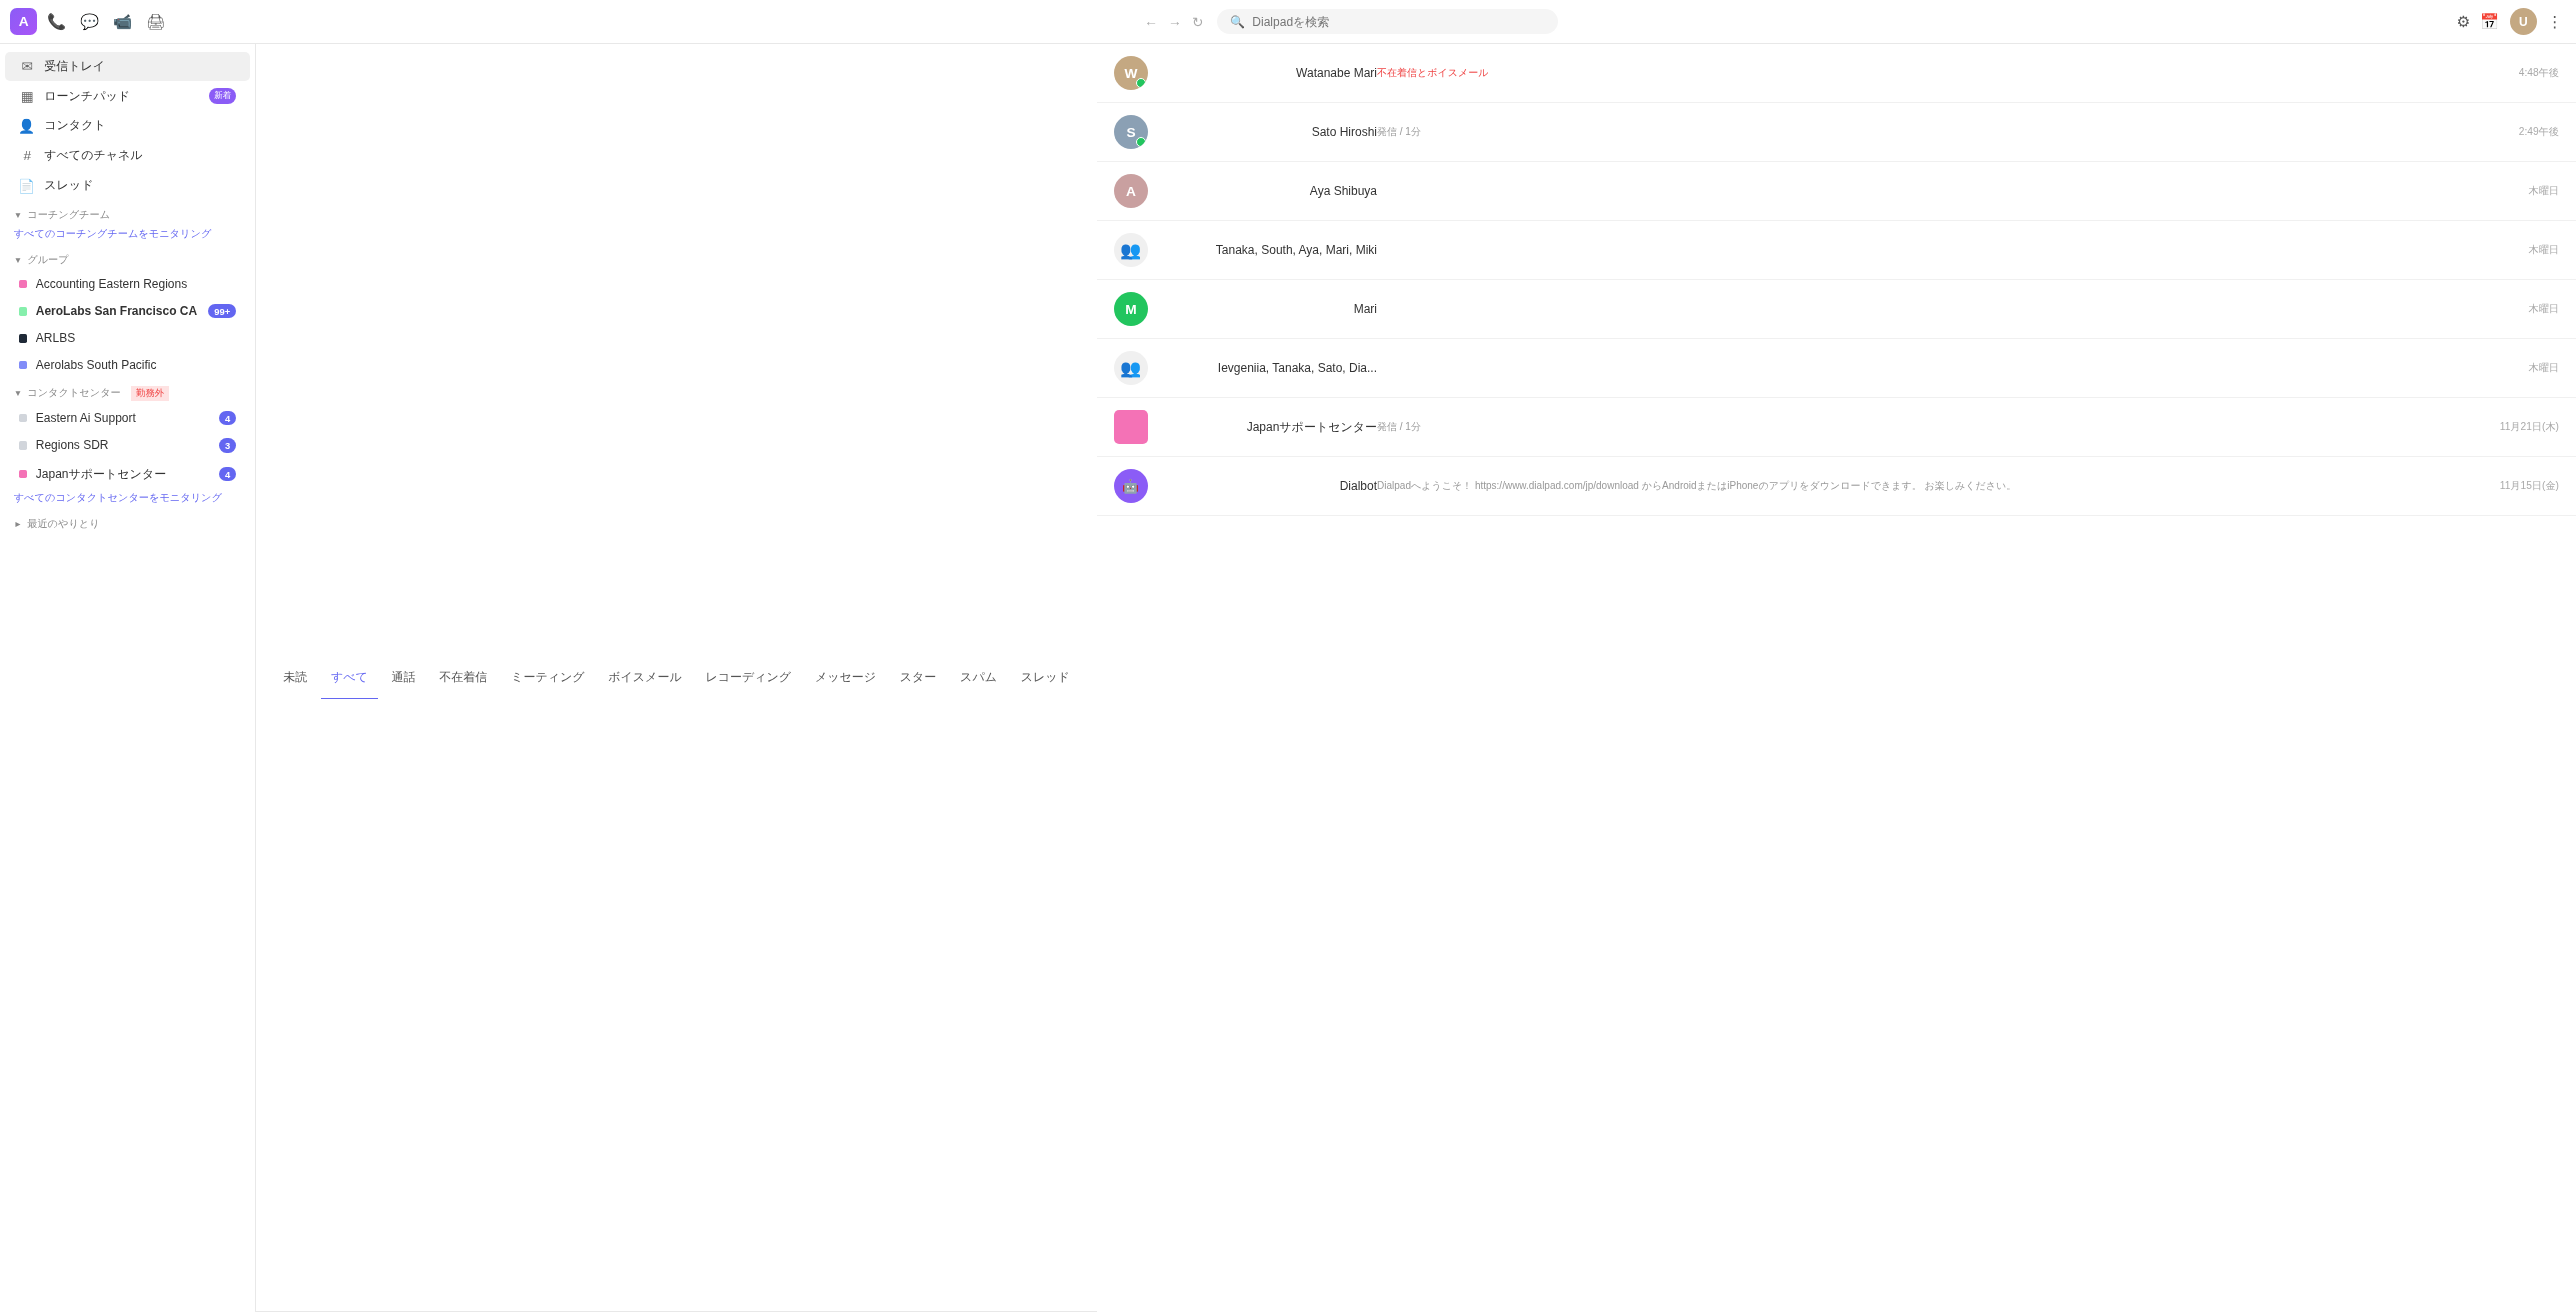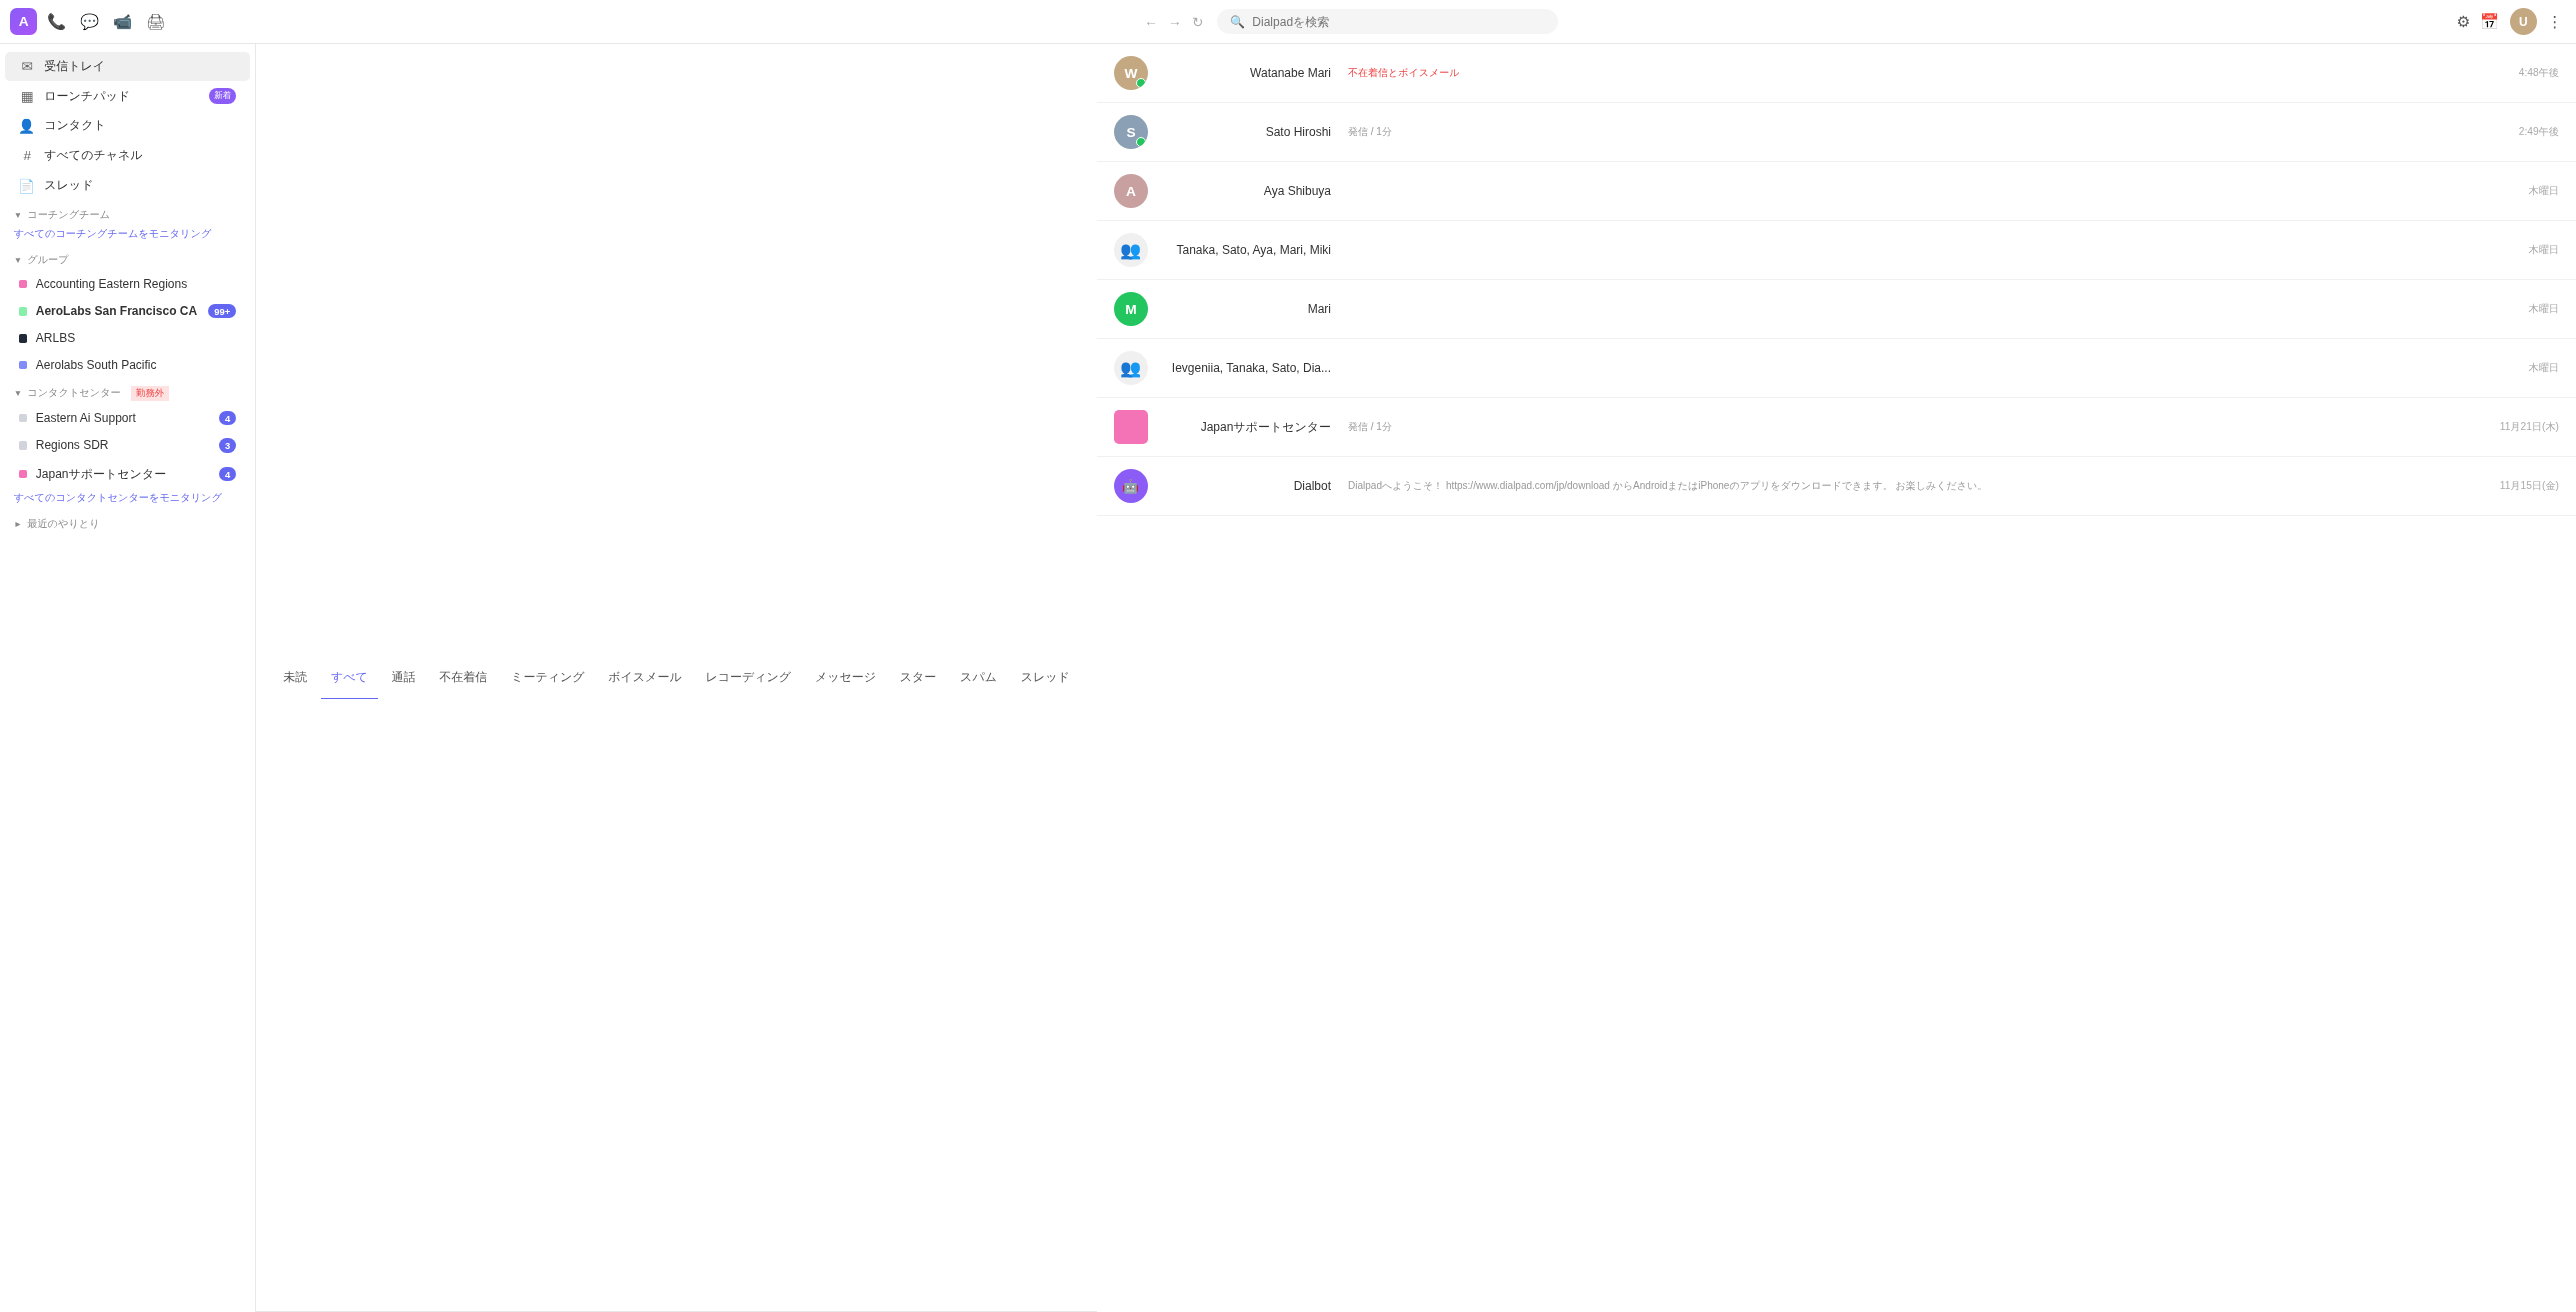--- a/index.html
+++ b/index.html
@@ -98,21 +98,21 @@
       display: flex; align-items: center; justify-content: center;
       font-size: 13.7px; font-weight: 600; color: white;
     }
     .avatar-circle.online::after {
       content: ''; position: absolute; bottom: 1.7px; right: 1.7px;
       width: 8.5px; height: 8.5px; background: #22c55e; border-radius: 50%; border: 1.7px solid white;
     }
     .avatar-circle.group-icon {
       background: #f0f0f0; color: #999; font-size: 17px;
     }
-    .message-content { flex: 1; min-width: 0; display: flex; align-items: center; gap: 17px; }
+    .message-content { flex: 1; min-width: 0; display: flex; align-items: center; gap: 0; margin-left: 46px; }
     .message-name { font-size: 12px; color: #333; white-space: nowrap; flex-shrink: 0; min-width: 171px; }
     .message-preview { color: #999; font-size: 10px; white-space: nowrap; overflow: hidden; text-overflow: ellipsis; }
     .message-preview.missed { color: #ef4444; }
     .message-time { color: #aaa; font-size: 10.2px; white-space: nowrap; flex-shrink: 0; }
     .contact-center-badge {
       background: #fee2e2; color: #ef4444; font-size: 9.4px; padding: 0.9px 5.1px; border-radius: 0; margin-left: 5.1px;
     }
   </style>
 </head>
 <body>
@@ -282,21 +282,21 @@
     <div class="avatar-circle" style="background:#c9a0a0;">A</div>
     <div class="message-content">
       <span class="message-name">Aya Shibuya</span>
       <span class="message-preview"></span>
     </div>
     <span class="message-time">木曜日</span>
   </div>
         <div class="message-row">
     <div class="avatar-circle group-icon">👥</div>
     <div class="message-content">
-      <span class="message-name">Tanaka, Sato, Aya, Mari, Miki</span>
+      <span class="message-name">Tanaka, South, Aya, Mari, Miki</span>
       <span class="message-preview"></span>
     </div>
     <span class="message-time">木曜日</span>
   </div>
         <div class="message-row">
     <div class="avatar-circle" style="background:#22c55e;">M</div>
     <div class="message-content">
       <span class="message-name">Mari</span>
       <span class="message-preview"></span>
     </div>

